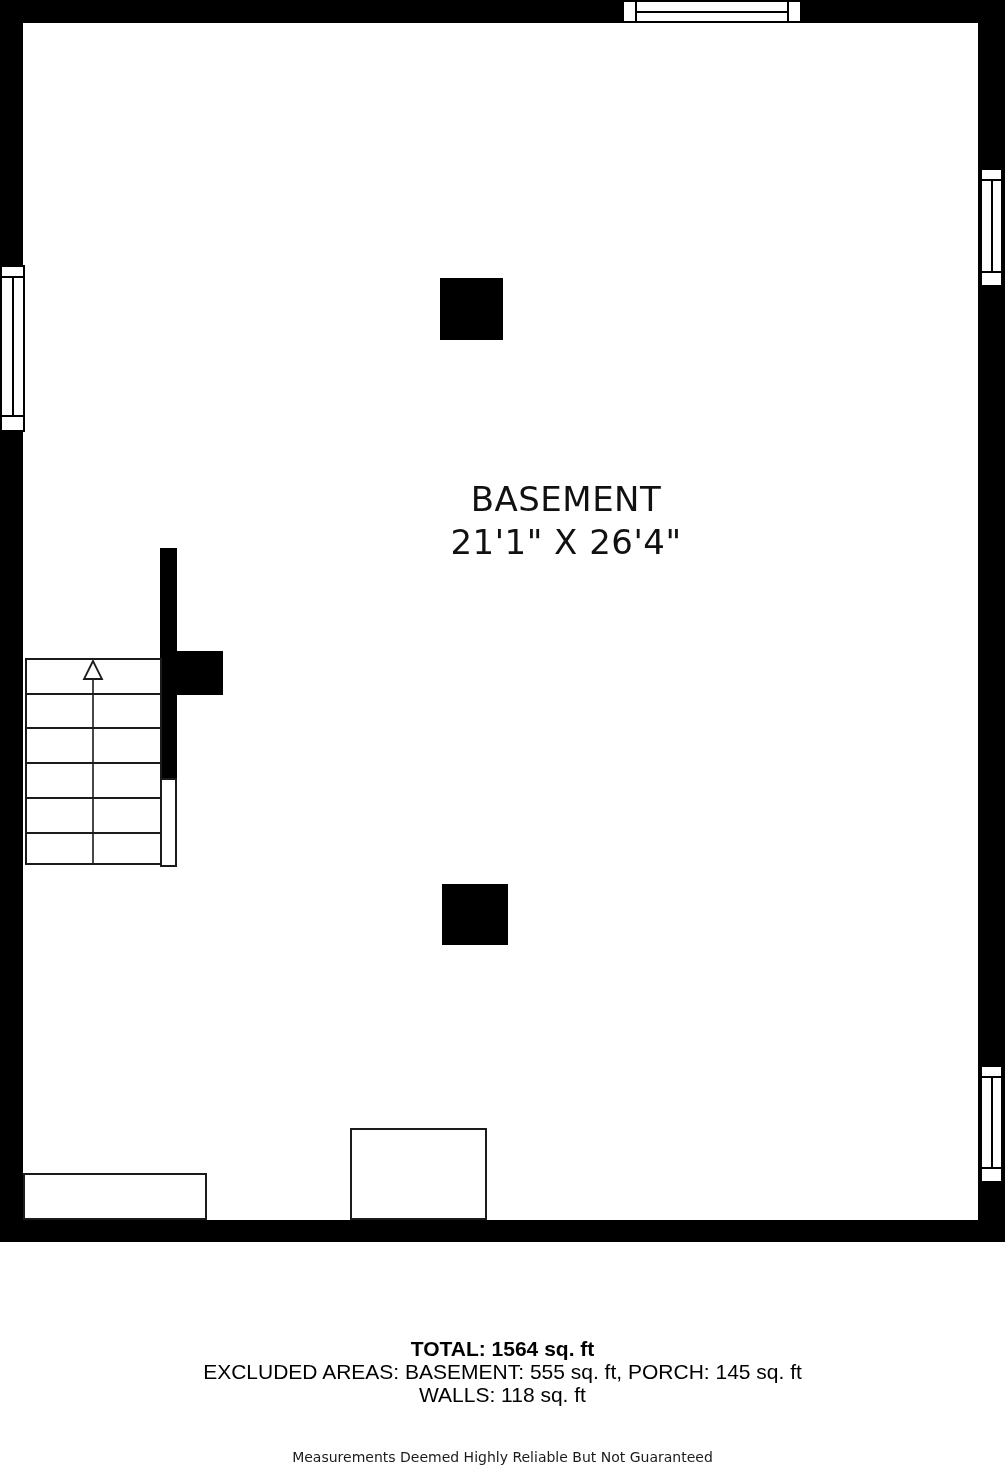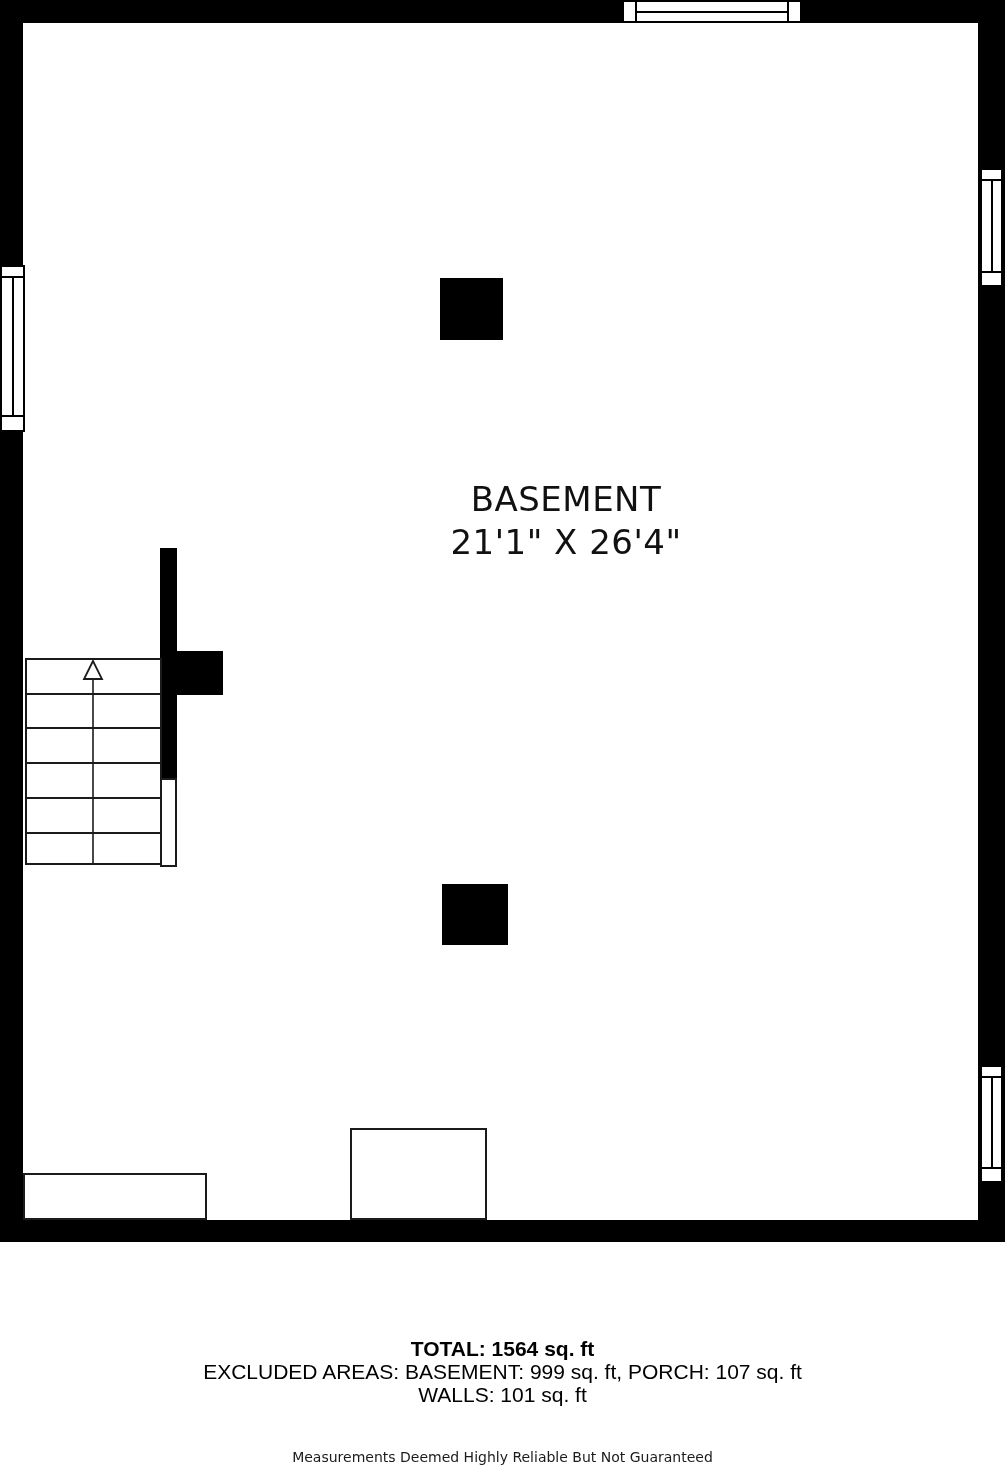--- a/index.html
+++ b/index.html
@@ -75,17 +75,17 @@
 
   <div class="abs room-label" style="left:366px;top:478px;width:400px;">
     <div>BASEMENT</div>
     <div>21'1" X 26'4"</div>
   </div>
 
 </div>
 
 <div class="abs summary">
   <div class="total">TOTAL: 1564 sq. ft</div>
-  <div>EXCLUDED AREAS: BASEMENT: 999 sq. ft, PORCH: 107 sq. ft</div>
-  <div>WALLS: 101 sq. ft</div>
+  <div>EXCLUDED AREAS: BASEMENT: 555 sq. ft, PORCH: 145 sq. ft</div>
+  <div>WALLS: 118 sq. ft</div>
 </div>
 
 <div class="abs disclaimer">Measurements Deemed Highly Reliable But Not Guaranteed</div>
 
 </body></html>

